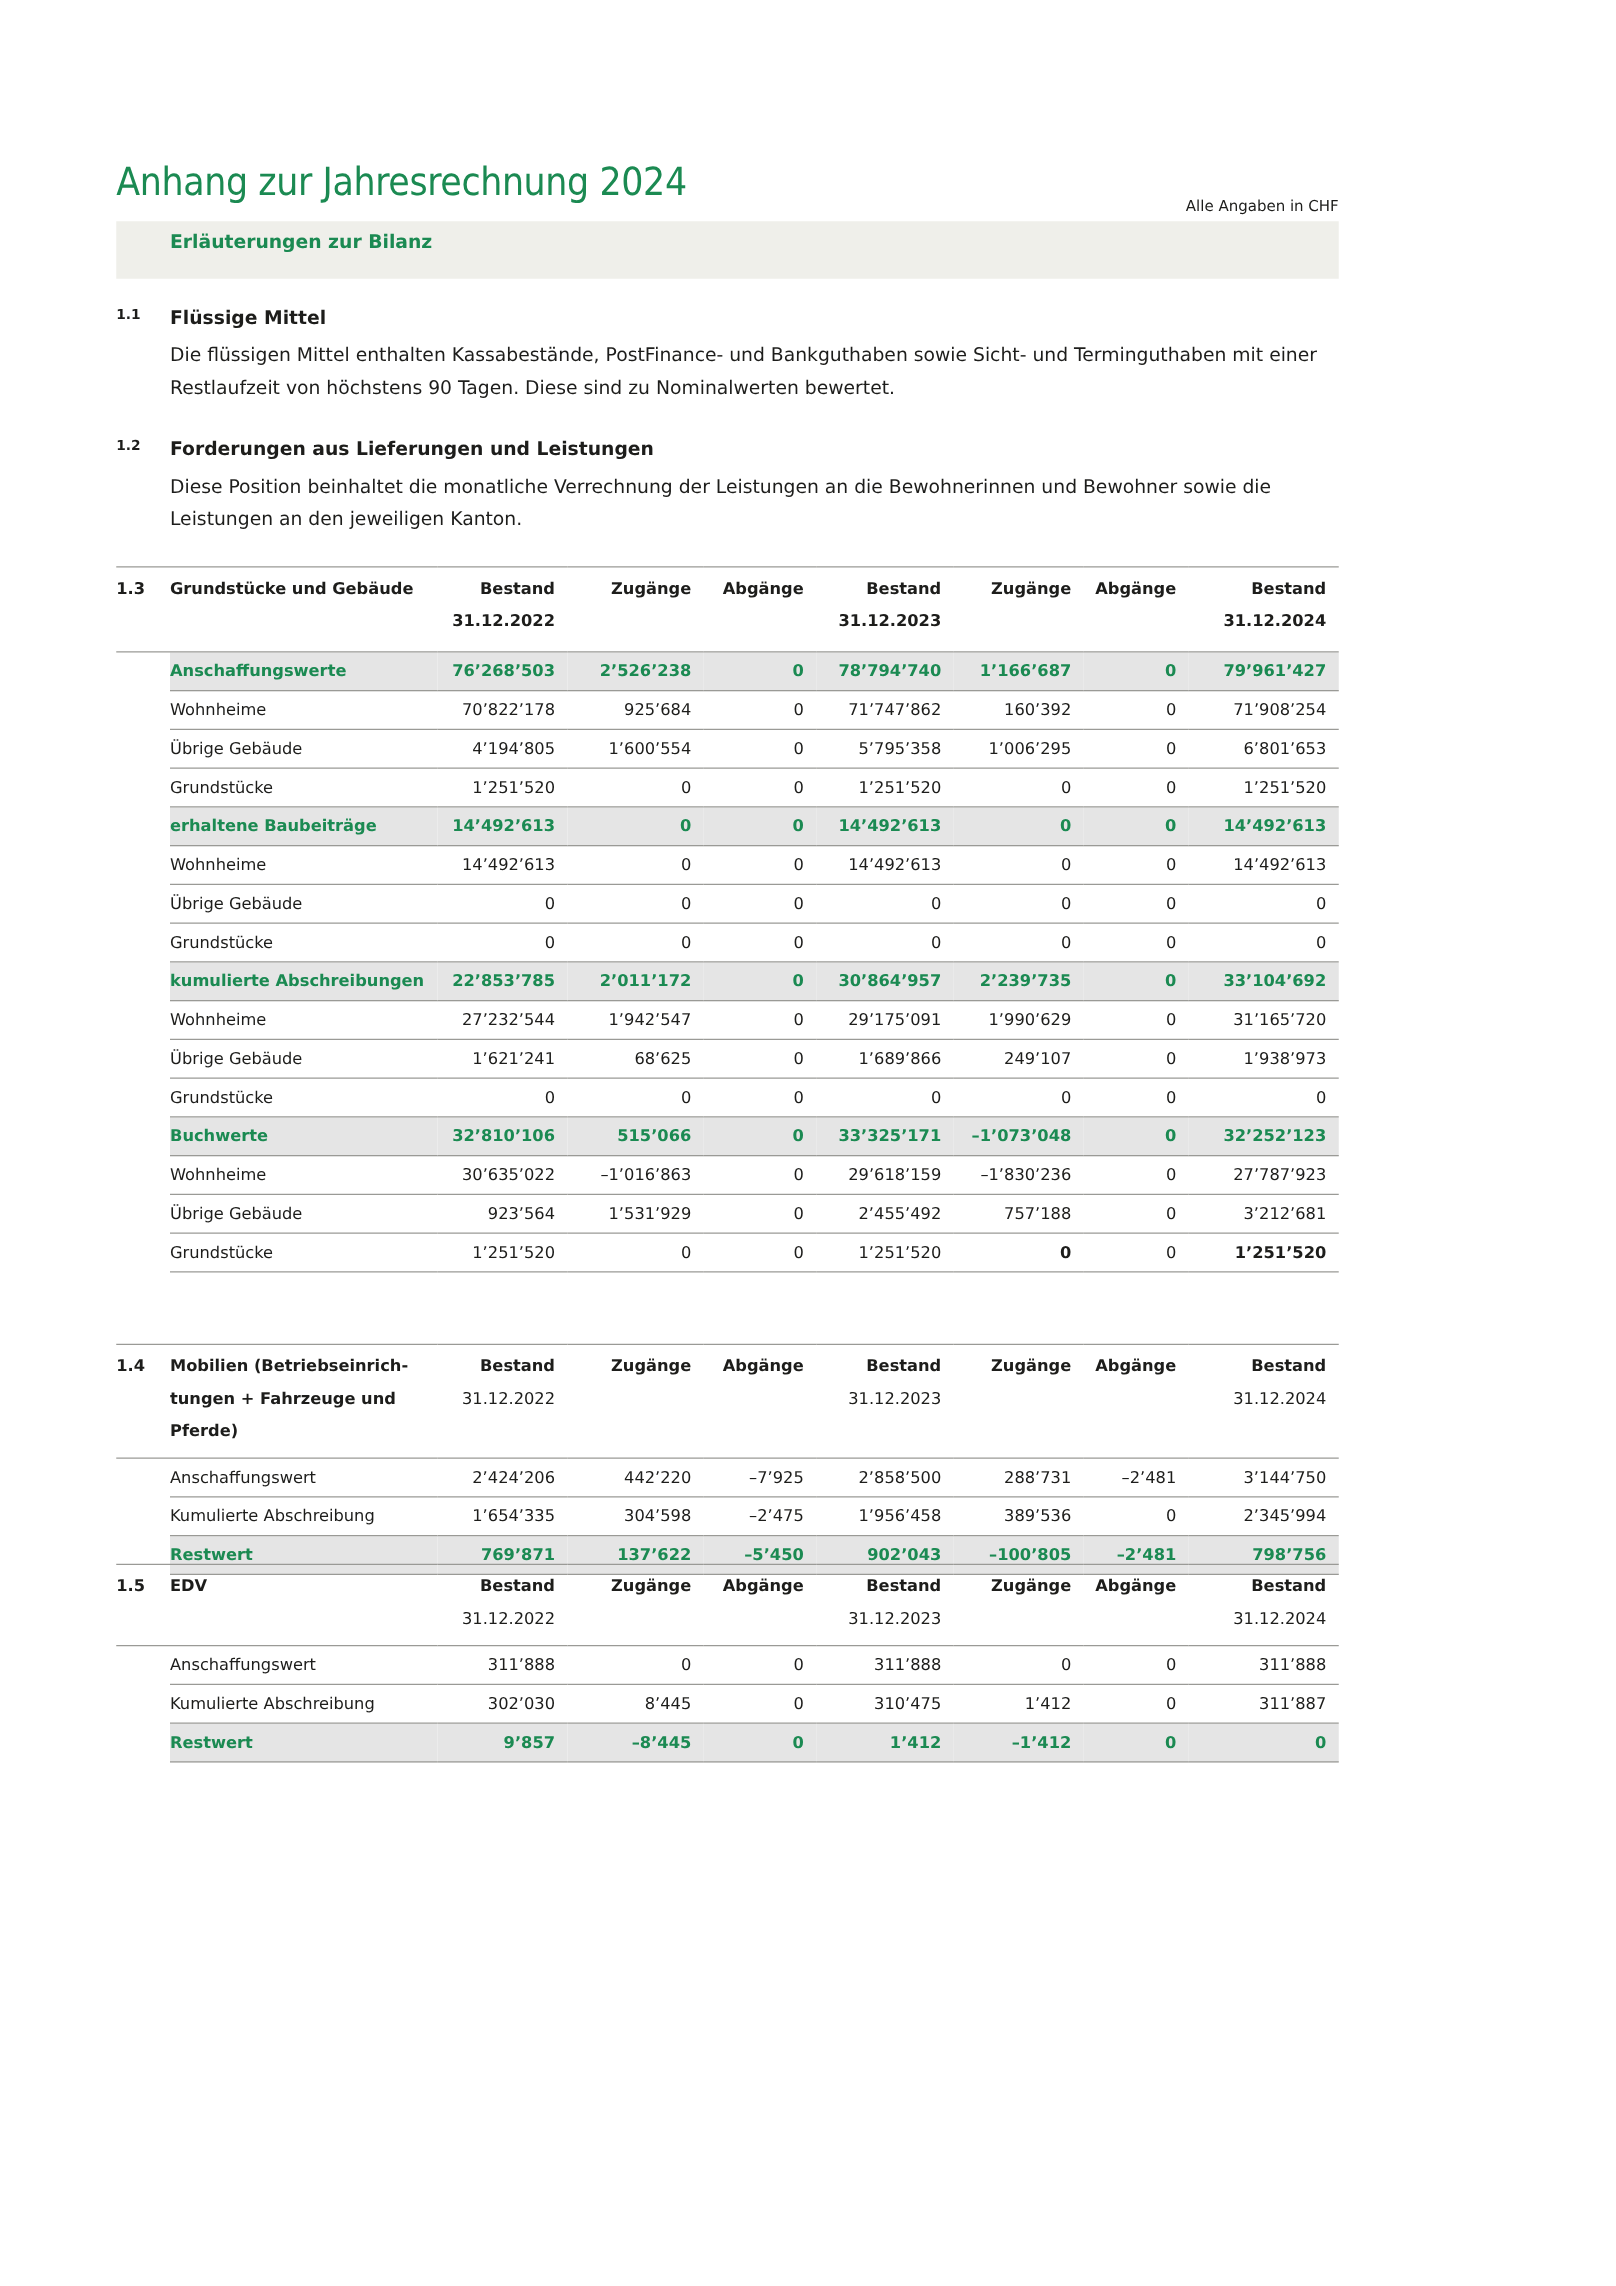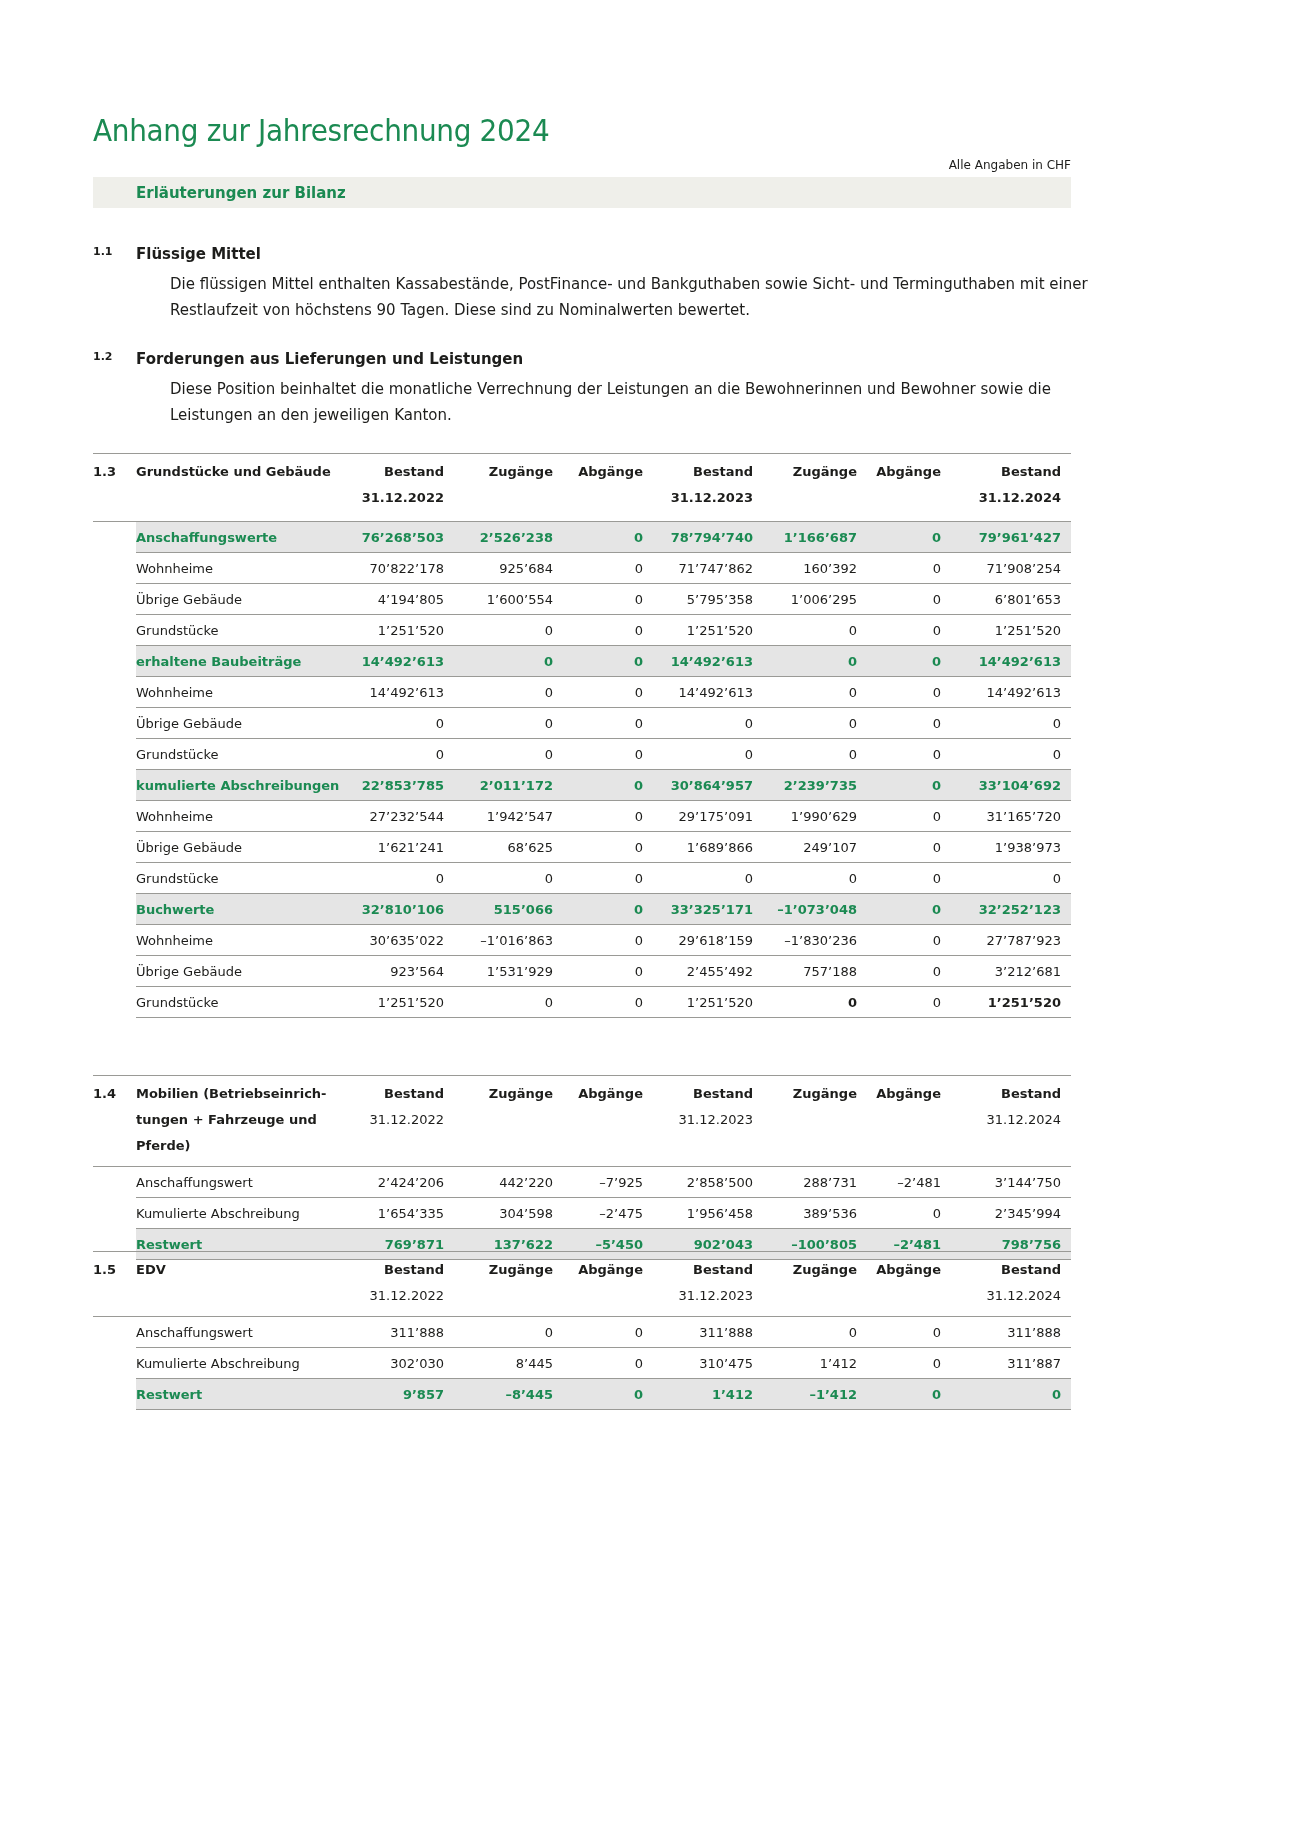--- a/index.html
+++ b/index.html
@@ -1,25 +1,25 @@
 <!DOCTYPE html>
 <html><head>
 <meta charset="utf-8">
 <style>
   * { box-sizing: border-box; margin: 0; padding: 0; }
   html, body { width: 1293px; height: 1829px; background: #ffffff; }
   body { position: relative; font-family: "DejaVu Sans", sans-serif; color: #1d1d1b; font-size: 15px; }
-  .page-title { position: absolute; left: 93px; top: 112px; font-size: 31px; font-weight: normal; color: #1b8a52; letter-spacing: -0.3px; font-family: "DejaVu Sans Condensed", "DejaVu Sans", sans-serif; }
+  .page-title { position: absolute; left: 93px; top: 128px; font-size: 31px; font-weight: normal; color: #1b8a52; letter-spacing: -0.3px; font-family: "DejaVu Sans Condensed", "DejaVu Sans", sans-serif; }
   .unit-note { position: absolute; right: 222px; top: 158px; font-size: 12px; color: #1d1d1b; }
-  .band { position: absolute; left: 93px; top: 177px; width: 978px; height: 31px; background: #efefea; }
+  .band { position: absolute; left: 93px; top: 177px; width: 978px; height: 46px; background: #efefea; }
   .band span { position: absolute; left: 43px; top: 7px; font-size: 15px; font-weight: bold; color: #1b8a52; }
   .section { position: absolute; left: 93px; width: 978px; }
   .sec-num { position: absolute; left: 0; top: 0; font-weight: bold; font-size: 11px; }
   .sec-head { position: absolute; left: 43px; top: 0; font-weight: bold; font-size: 15px; }
-  .sec-body { position: absolute; left: 43px; top: 26px; width: 935px; font-size: 15px; line-height: 26px; margin-left: 34px; }
+  .sec-body { position: absolute; left: 43px; top: 26px; width: 935px; font-size: 15px; line-height: 26px; }
   table.fin { position: absolute; left: 93px; width: 978px; border-collapse: collapse; table-layout: fixed; font-size: 13px; }
   table.fin col.c-num { width: 43px; }
   table.fin col.c-label { width: 214px; }
   table.fin col.c-b22 { width: 104px; }
   table.fin col.c-z23 { width: 109px; }
   table.fin col.c-a23 { width: 90px; }
   table.fin col.c-b23 { width: 110px; }
   table.fin col.c-z24 { width: 104px; }
   table.fin col.c-a24 { width: 84px; }
   table.fin col.c-b24 { width: 120px; }

